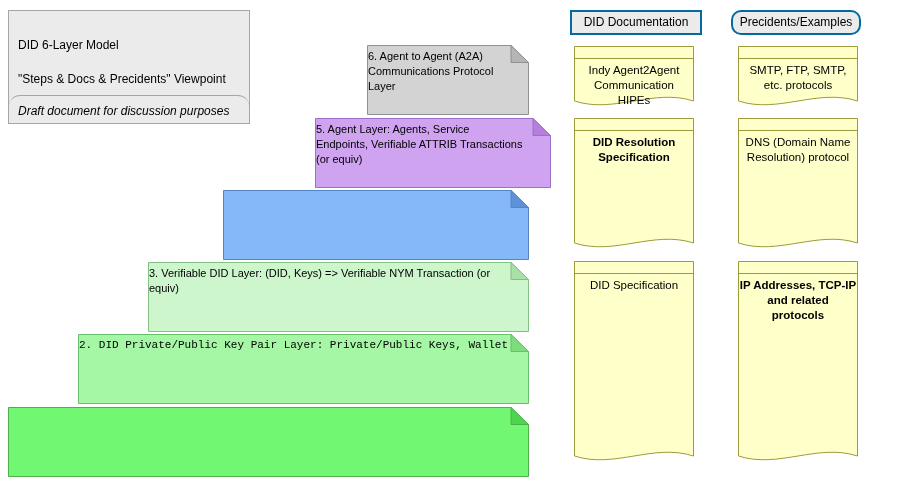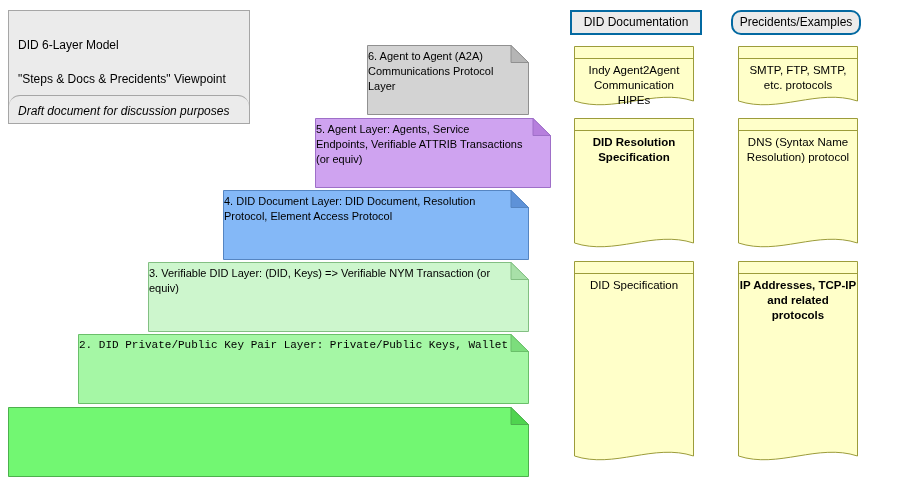--- a/index.html
+++ b/index.html
@@ -58,22 +58,20 @@
     <div class="txt">5. Agent Layer: Agents, Service
 Endpoints, Verifiable ATTRIB Transactions
 (or equiv)</div>
   </div>
 
   <div class="note" style="left:223px;top:190px;width:306px;height:70px;">
     <svg width="306" height="70" viewBox="0 0 306 70">
       <path d="M0.5 0.5 L288 0.5 L305.5 17.5 L305.5 69.5 L0.5 69.5 Z" fill="#84b8f7" stroke="#5585c2"></path>
       <path d="M288 0.5 L305.5 17.5 L288 17.5 Z" fill="#5e92d8" stroke="#5585c2"></path>
     </svg>
-    <div class="txt">4. DID Document Layer: DID Document, Resolution
-Protocol, Element Access Protocol</div>
   </div>
 
   <div class="note" style="left:148px;top:262px;width:381px;height:70px;">
     <svg width="381" height="70" viewBox="0 0 381 70">
       <path d="M0.5 0.5 L363 0.5 L380.5 17.5 L380.5 69.5 L0.5 69.5 Z" fill="#cdf6cd" stroke="#82bf82"></path>
       <path d="M363 0.5 L380.5 17.5 L363 17.5 Z" fill="#a8e0a8" stroke="#82bf82"></path>
     </svg>
     <div class="txt">3. Verifiable DID Layer: (DID, Keys) =&gt; Verifiable NYM Transaction (or
 equiv)</div>
   </div>
@@ -127,21 +125,21 @@
     </svg>
     <div class="txt">SMTP, FTP, SMTP,
 etc. protocols</div>
   </div>
 
   <div class="ynote" style="left:738px;top:118px;height:134px;">
     <svg width="120" height="142" viewBox="0 0 120 142">
       <path d="M0.5 0.5 L119.5 0.5 L119.5 125 C 80 112 40 138 0.5 125 Z" fill="#ffffc9" stroke="#9c9c3a"></path>
       <line x1="0.5" y1="12.5" x2="119.5" y2="12.5" stroke="#9c9c3a"></line>
     </svg>
-    <div class="txt">DNS (Syntax Name
+    <div class="txt">DNS (Domain Name
 Resolution) protocol</div>
   </div>
 
   <div class="ynote" style="left:738px;top:261px;height:204px;font-weight:bold;">
     <svg width="120" height="212" viewBox="0 0 120 212">
       <path d="M0.5 0.5 L119.5 0.5 L119.5 195 C 80 182 40 208 0.5 195 Z" fill="#ffffc9" stroke="#9c9c3a"></path>
       <line x1="0.5" y1="12.5" x2="119.5" y2="12.5" stroke="#9c9c3a"></line>
     </svg>
     <div class="txt">IP Addresses, TCP-IP
 and related

